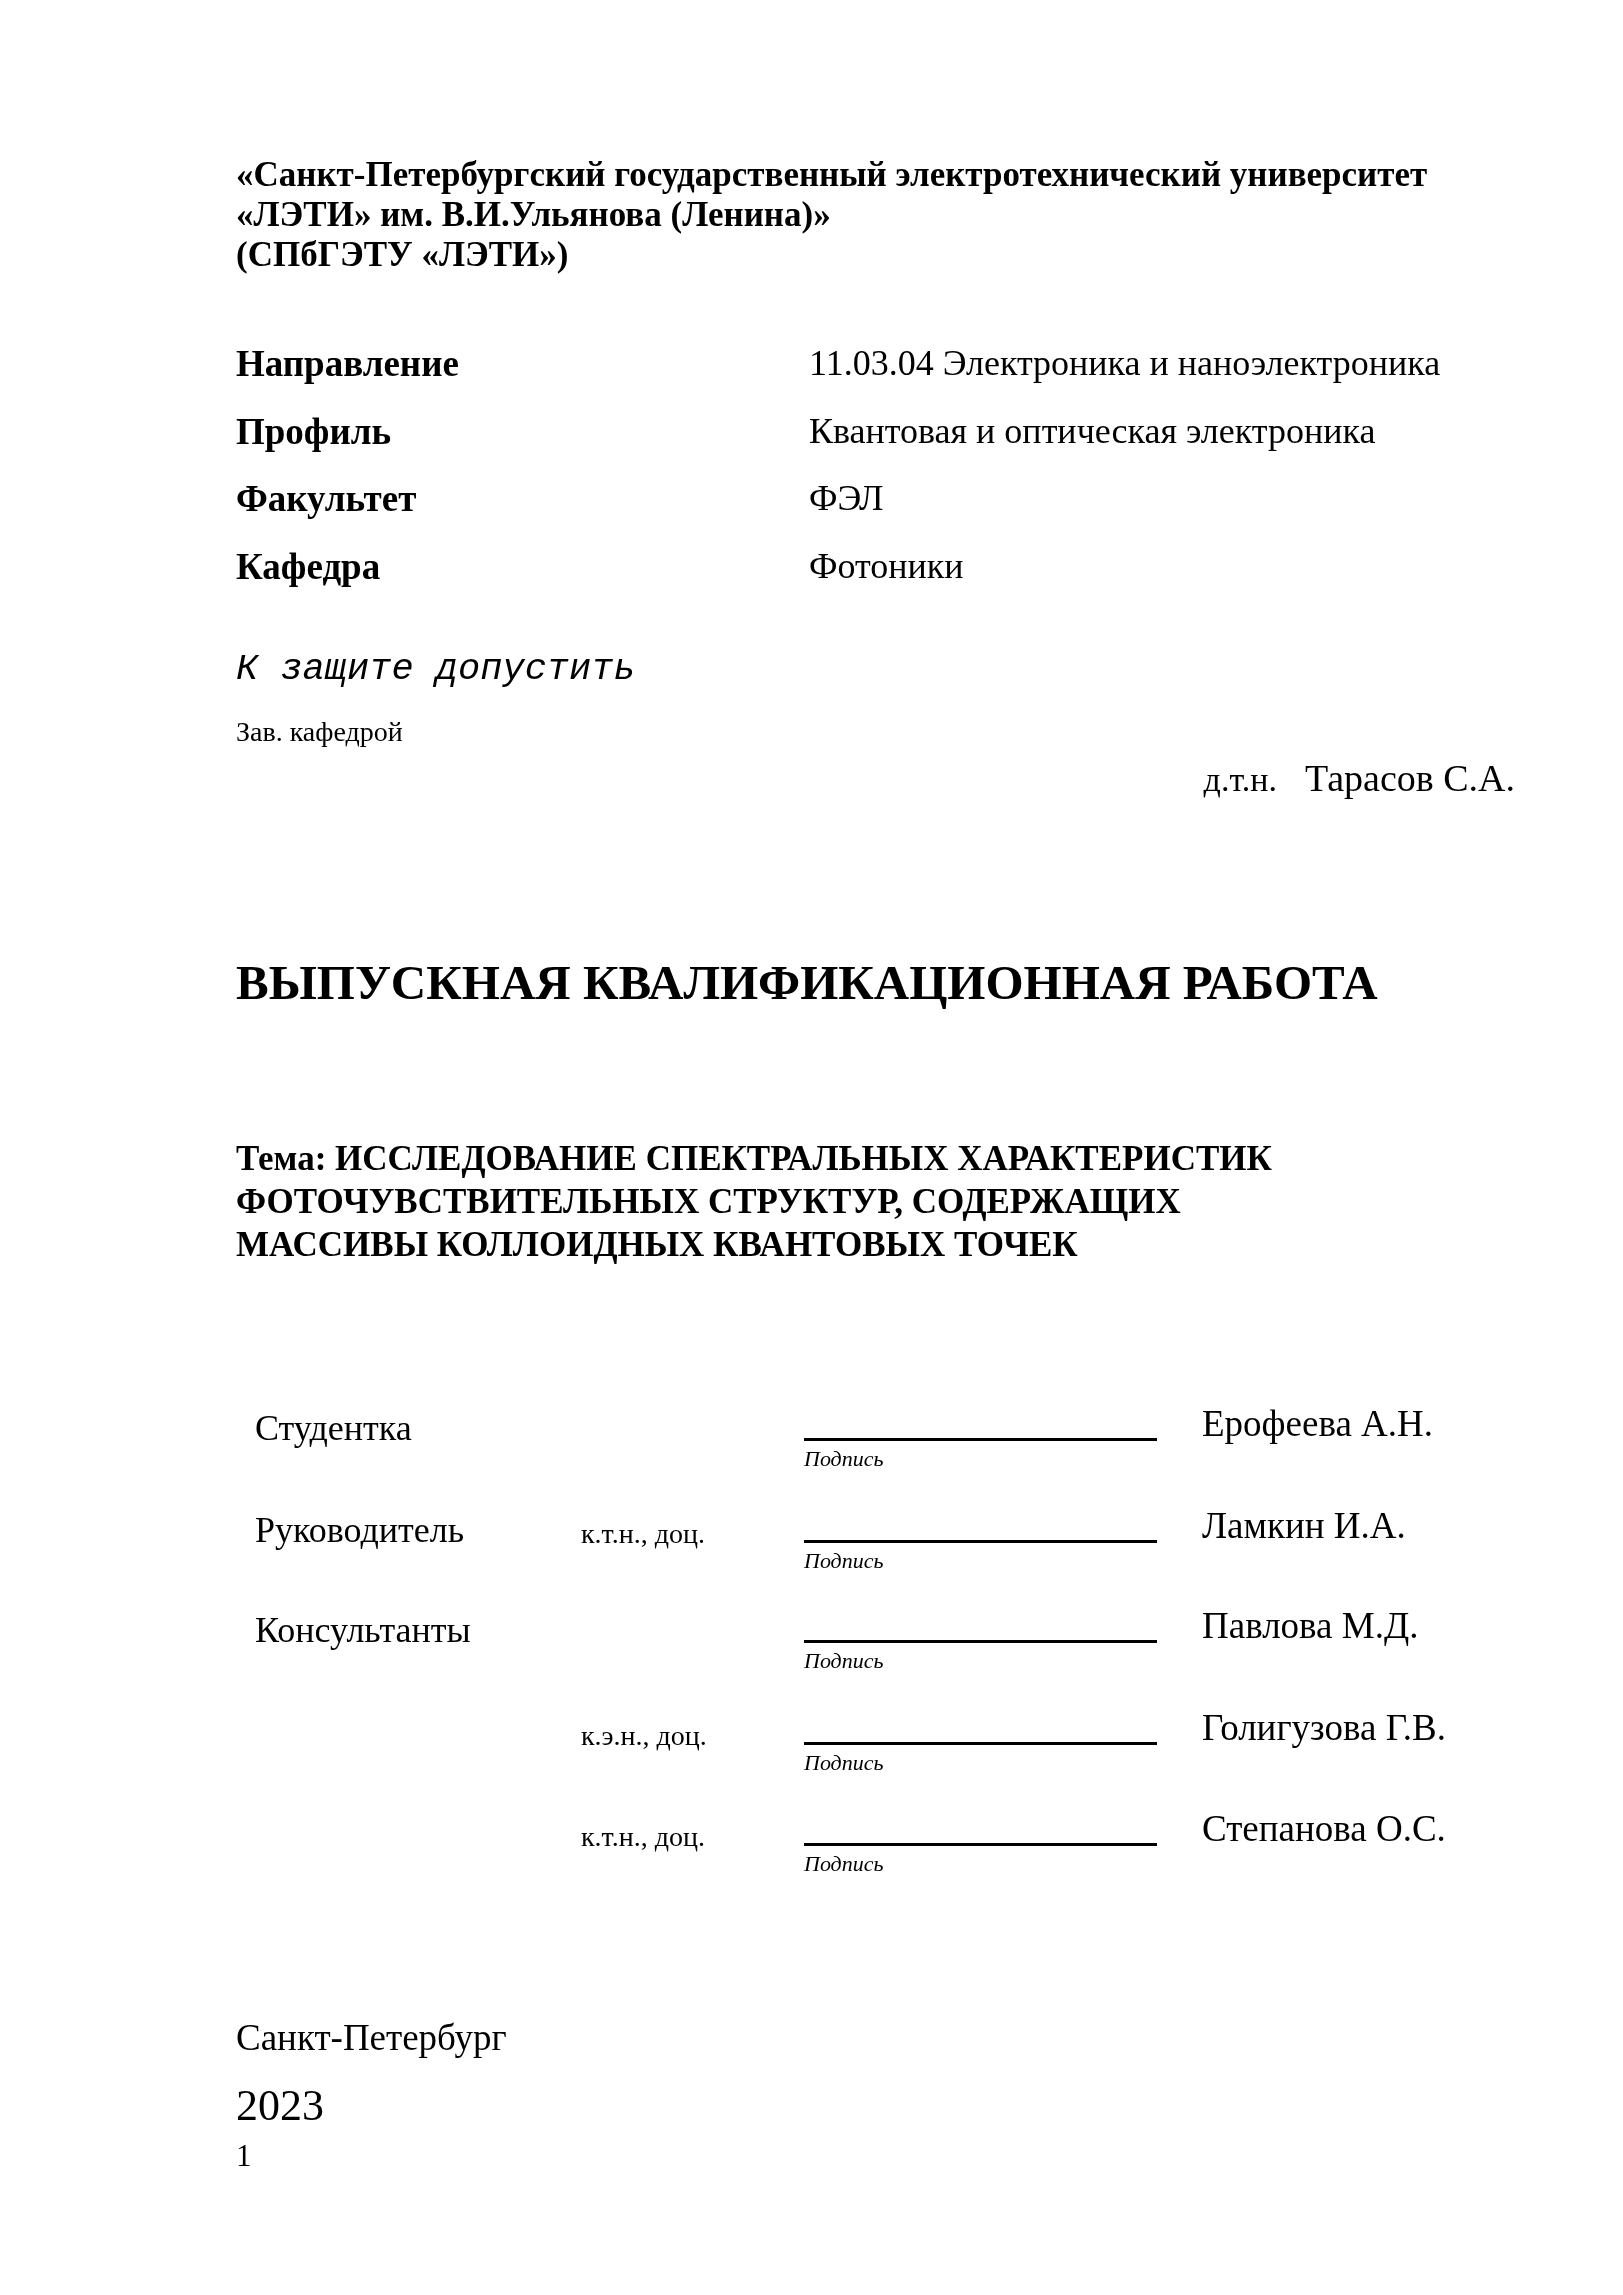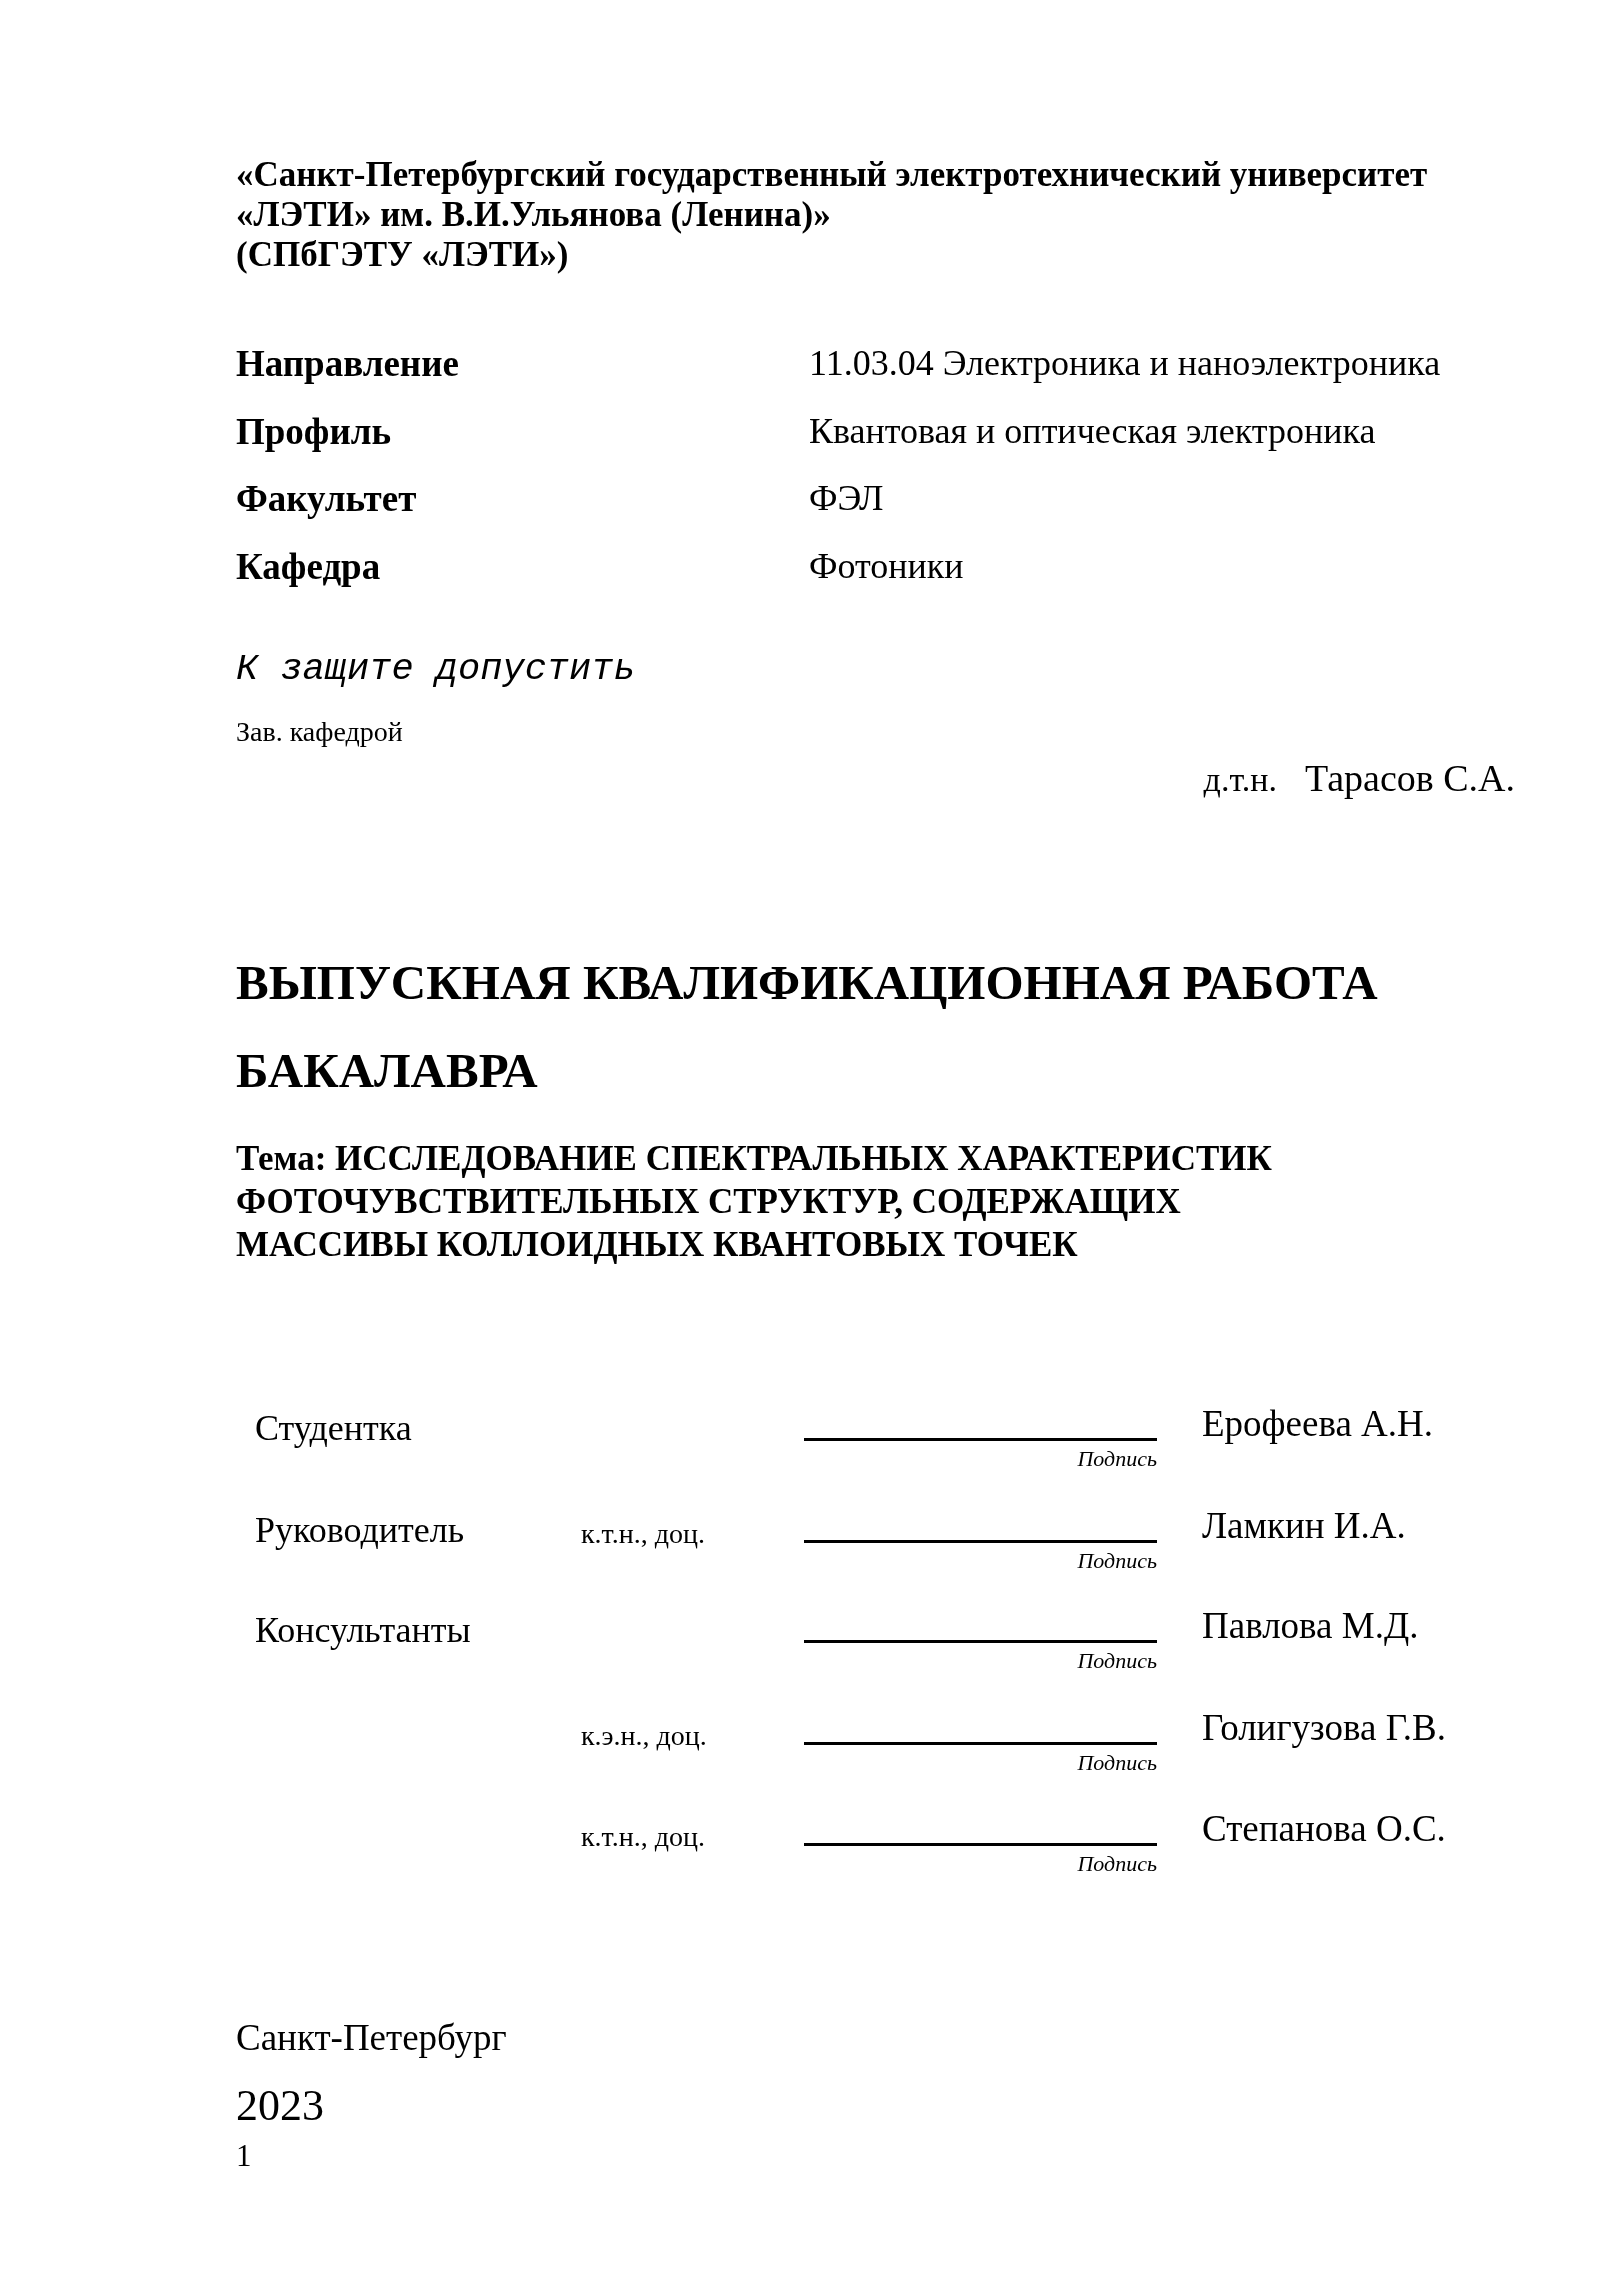--- a/index.html
+++ b/index.html
@@ -107,21 +107,21 @@
     top: 9.4px;
     font-size: 28px;
     white-space: nowrap;
     text-align: center;
   }
   .sig-linewrap {
     position: absolute;
     left: 568px;
     top: 0;
     width: 353px;
-    text-align: right;
+    text-align: left;
   }
   .sig-line {
     display: block;
     height: 31px;
     border-bottom: 3.1px solid #000000;
   }
   .sig-caption {
     display: inline-block;
     margin-top: 4.7px;
     font-style: italic;
@@ -176,21 +176,20 @@
   </div>
 
   <div class="admission-line1">К защите допустить</div>
   <div class="admission-line2">Зав. кафедрой</div>
   <div class="approver">
     <span class="degree">д.т.н.</span><span>Тарасов С.А.</span>
   </div>
 
   <div class="center-block work-title">
     <div>ВЫПУСКНАЯ КВАЛИФИКАЦИОННАЯ РАБОТА</div>
-    <div>БАКАЛАВРА</div>
   </div>
 
   <div class="center-block topic">
     <div>Тема: ИССЛЕДОВАНИЕ СПЕКТРАЛЬНЫХ ХАРАКТЕРИСТИК</div>
     <div>ФОТОЧУВСТВИТЕЛЬНЫХ СТРУКТУР, СОДЕРЖАЩИХ</div>
     <div>МАССИВЫ КОЛЛОИДНЫХ КВАНТОВЫХ ТОЧЕК</div>
   </div>
 
   <div class="sig-row" style="top:1407px">
     <span class="sig-role">Студентка</span>

